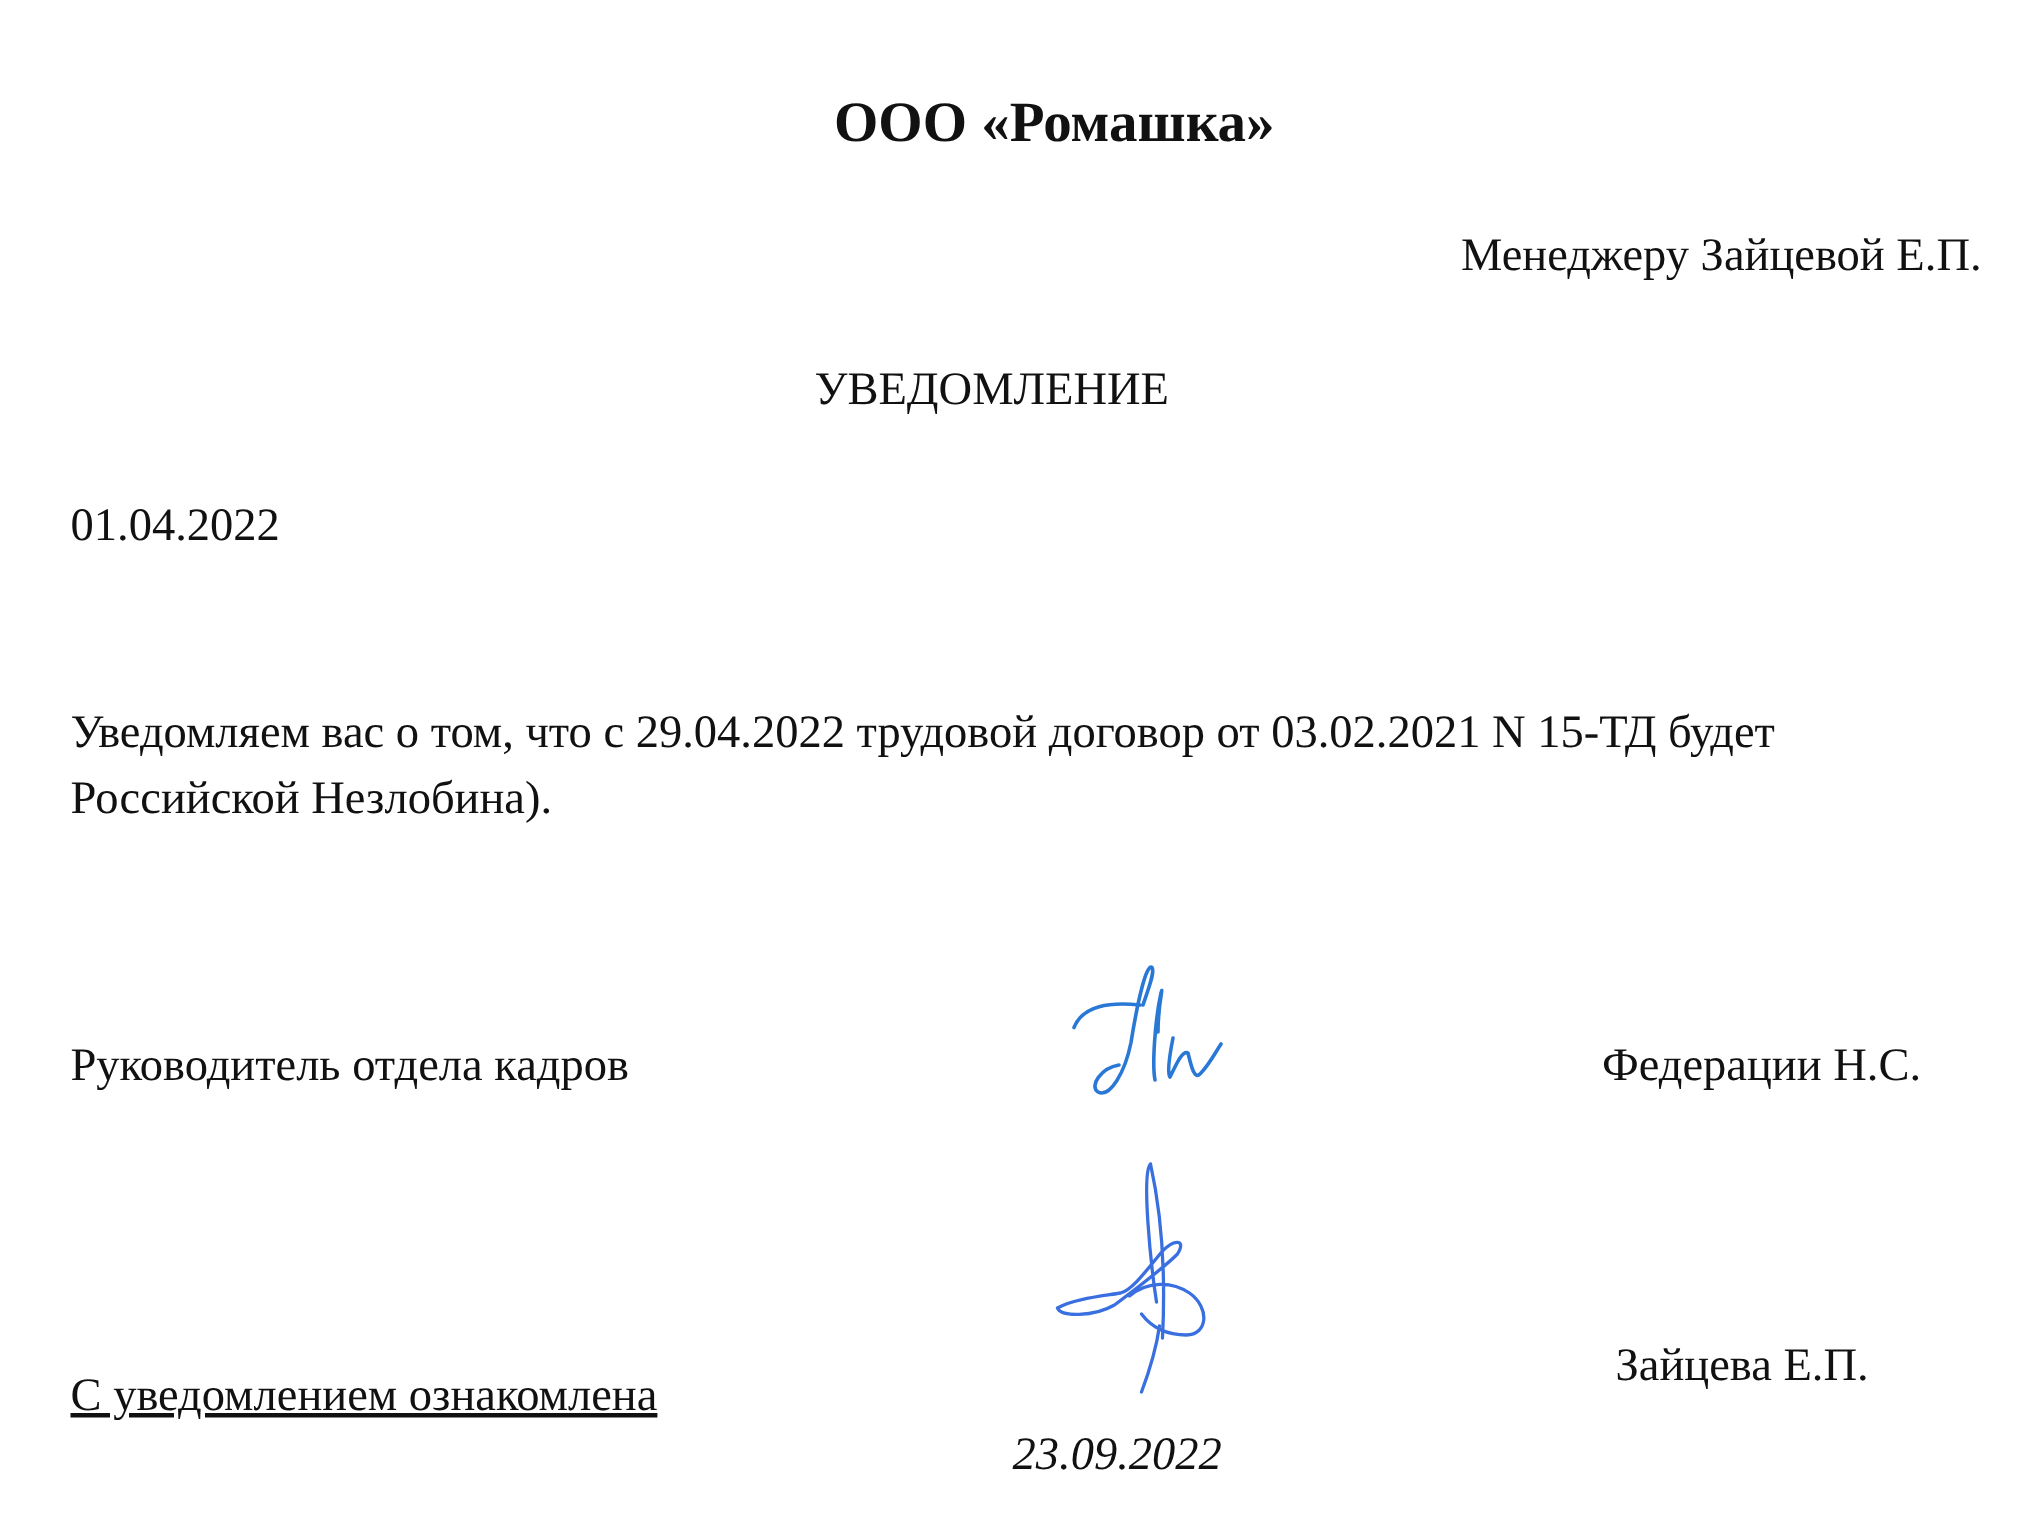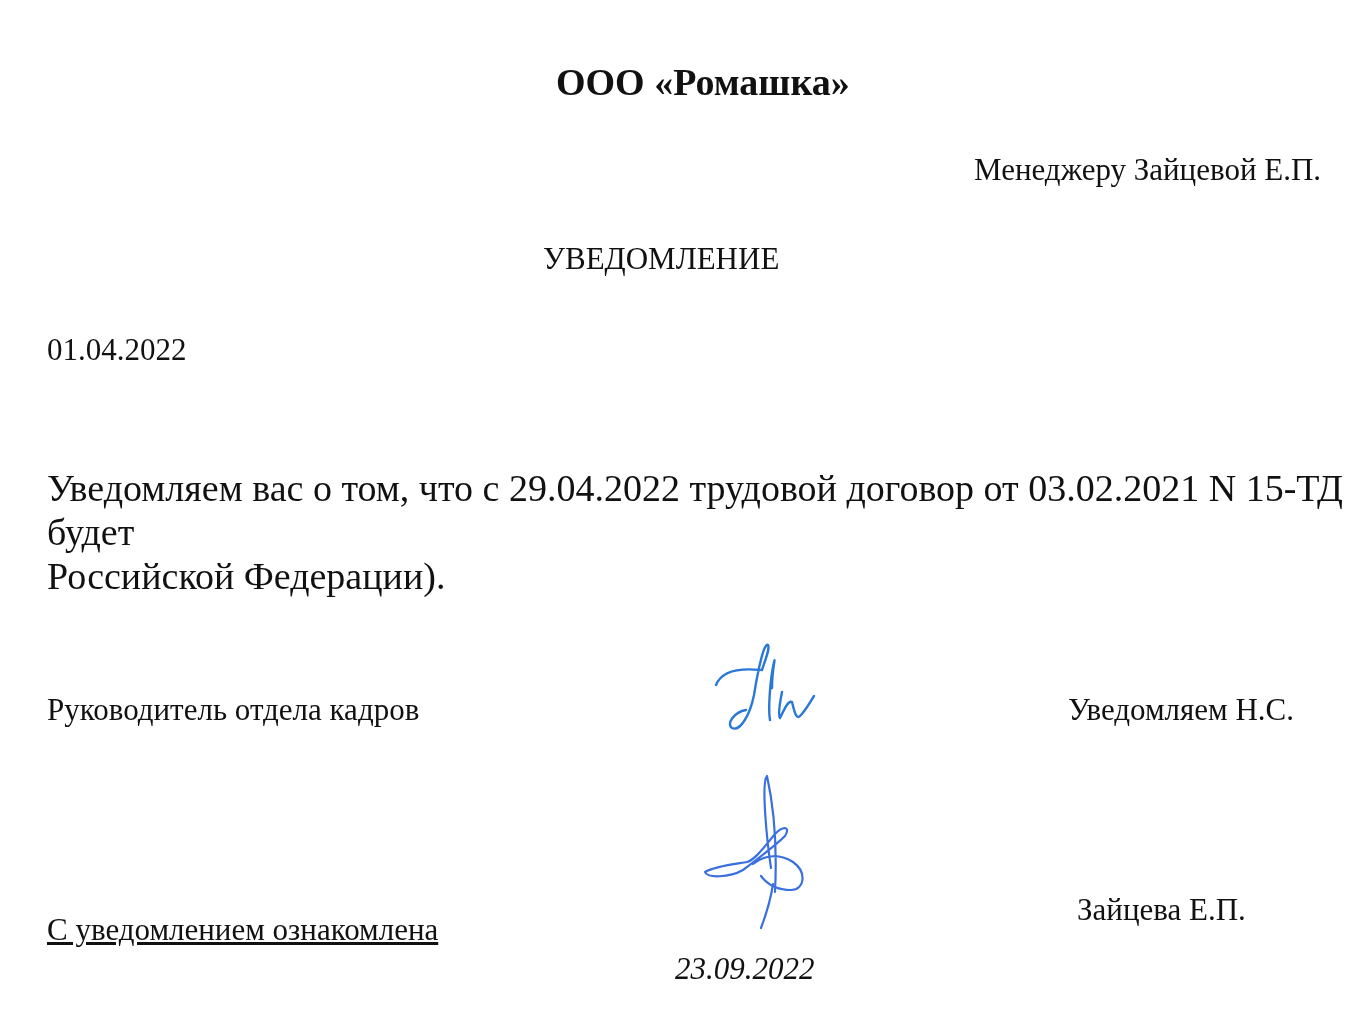--- a/index.html
+++ b/index.html
@@ -1,45 +1,45 @@
 <!DOCTYPE html>
 <html><head>
 <meta charset="utf-8">
 <style>
   html, body { margin:0; padding:0; background:#ffffff; }
   body { width:1360px; height:1013px; position:relative; overflow:hidden;
          font-family:"Liberation Serif", "DejaVu Serif", serif; color:#111; }
   .abs { position:absolute; white-space:nowrap; font-size:31px; line-height:1; }
   .bold { font-weight:bold; }
-  .para { position:absolute; left:47px; top:466px; width:1300px; font-size:38px; line-height:44px; white-space:normal; }
+  .para { position:absolute; left:47px; top:466px; width:1300px; font-size:31px; line-height:44px; white-space:normal; }
   .italic { font-style:italic;margin-top:35px; }
   svg.sig { position:absolute; overflow:visible; }
 </style>
 </head>
 <body>
 
 <div>
   <div class="abs bold" style="left:556px; top:63px; font-size:38px;">ООО «Ромашка»</div>
 
   <div class="abs" style="left:946px; top:154px;margin-left:28px;">Менеджеру Зайцевой Е.П.</div>
 
   <div class="abs" style="left:543px; top:243px;">УВЕДОМЛЕНИЕ</div>
 
   <div class="abs" style="left:47px; top:334px;">01.04.2022</div>
 
   <div class="para">
     <div>Уведомляем вас о том, что с 29.04.2022 трудовой договор от 03.02.2021 N 15-ТД будет</div>
-    <div>Российской Федерации).</div>
+    <div>Российской Незлобина).</div>
   </div>
 
   <div class="abs" style="left:47px; top:694px;">Руководитель отдела кадров</div>
   <svg class="sig" style="left:700px; top:640px;" width="130" height="95" viewBox="0 0 130 95">
     <path d="M16,45 C22,30 40,28 60,30 M62,30 C66,18 70,8 68,5 C64,2 58,30 54,55 C50,75 40,92 32,88 C26,84 34,72 46,70 M72,48 C72,30 76,15 74,22 C70,40 68,70 70,80 M82,52 C80,62 78,75 80,78 C84,70 88,60 92,62 C94,70 96,80 100,76 C106,70 110,62 114,56" fill="none" stroke="#2a78d6" stroke-width="2.4" stroke-linecap="round" stroke-linejoin="round"></path>
   </svg>
-  <div class="abs" style="left:1068px; top:694px;">Уведомляем Н.С.</div>
+  <div class="abs" style="left:1068px; top:694px;">Федерации Н.С.</div>
 
   <div class="abs" style="left:47px; top:914px;text-decoration:underline;">С уведомлением ознакомлена</div>
   <svg class="sig" style="left:695px; top:772px;" width="130" height="160" viewBox="0 0 130 160">
     <path d="M72,4 C80,40 82,80 80,120 M72,4 C66,10 72,70 76,96 M10,100 C20,94 40,92 52,90 C60,88 70,74 80,62 C88,54 96,54 90,64 C80,74 64,86 48,98 C34,106 12,106 10,100 M58,92 C70,82 86,82 98,90 C112,100 110,118 96,118 C82,118 72,112 66,104 M78,112 C76,126 72,140 66,156" fill="none" stroke="#3a6fe0" stroke-width="2.2" stroke-linecap="round" stroke-linejoin="round"></path>
   </svg>
   <div class="abs italic" style="left:675px; top:918px;">23.09.2022</div>
   <div class="abs" style="left:1077px; top:874px;margin-top:20px;">Зайцева Е.П.</div>
 </div>
 
 </body></html>

